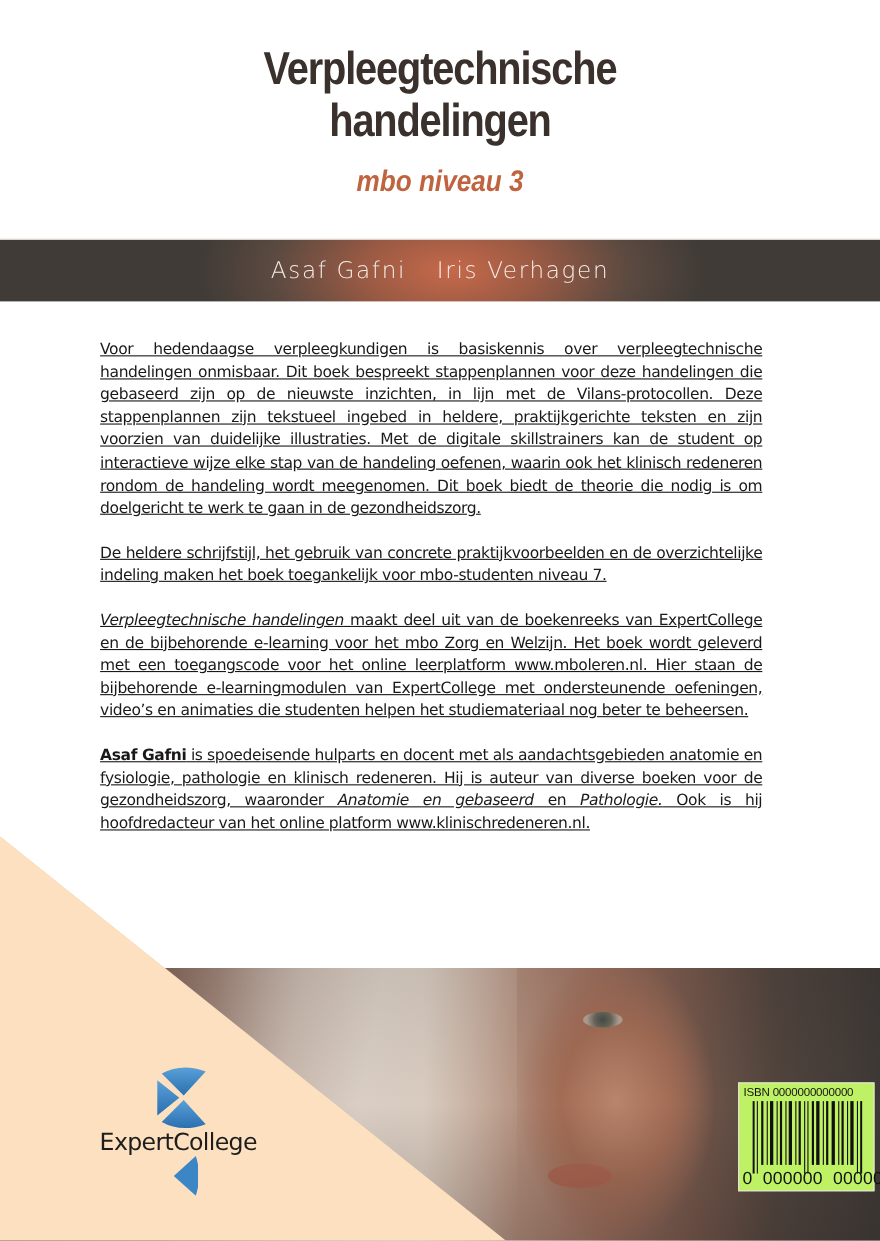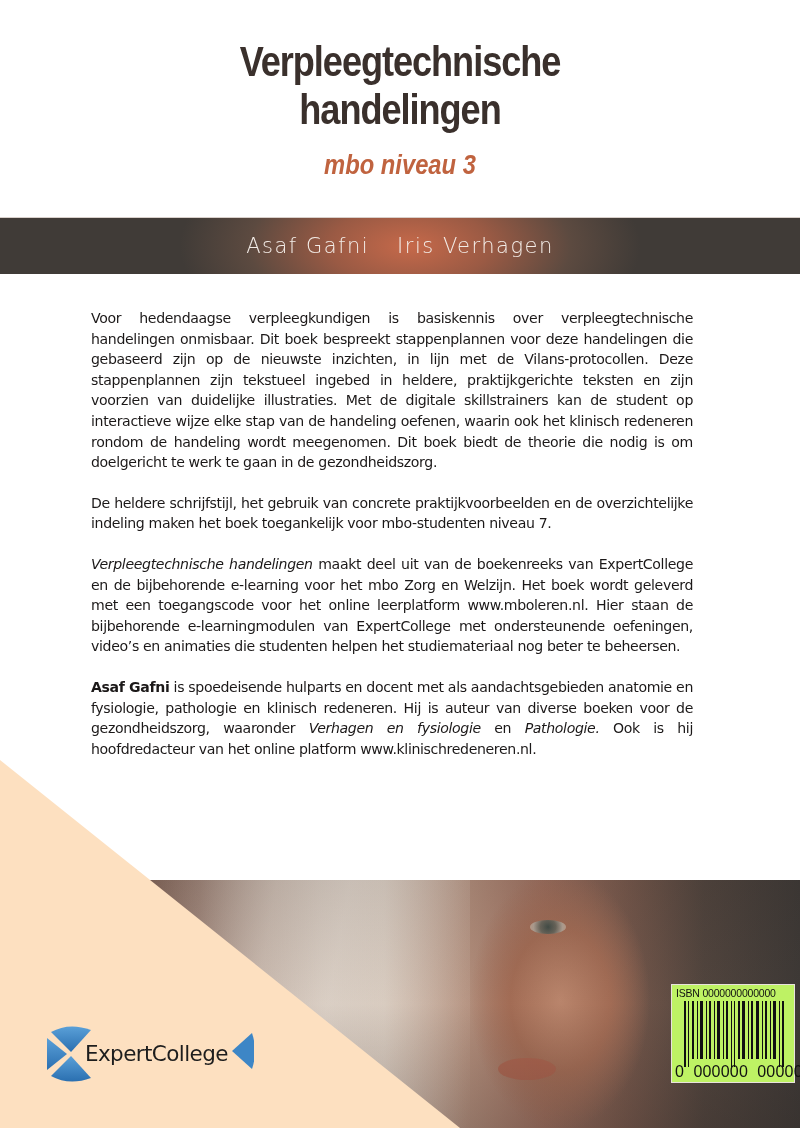--- a/index.html
+++ b/index.html
@@ -2,30 +2,30 @@
 <html><head>
 <meta charset="utf-8">
 <style>
   html,body{margin:0;padding:0;}
   body{width:800px;height:1128px;position:relative;overflow:hidden;background:#ffffff;font-family:"Liberation Sans","DejaVu Sans",sans-serif;color:#1e1a18;}
   .title{position:absolute;top:38px;left:0;width:800px;text-align:center;font-family:"Liberation Sans",sans-serif;font-weight:bold;font-size:42px;line-height:48px;color:#3a302c;letter-spacing:-1.2px;transform:scaleX(0.86);transform-origin:center top;}
   .subtitle{position:absolute;top:150px;left:0;width:800px;text-align:center;font-family:"Liberation Sans",sans-serif;font-style:italic;font-weight:bold;font-size:27px;color:#c0633f;transform:scaleX(0.88);}
   .author-band{position:absolute;top:217px;left:0;width:800px;height:56px;background:radial-gradient(ellipse 230px 110px at 410px 28px,#c6694a 0%,#9a5a44 35%,#5c4a40 70%,#403b37 100%);border-top:1px solid #d9d0cb;display:flex;align-items:center;justify-content:center;gap:28px;}
   .author-band span{color:#f3ece7;font-family:"DejaVu Sans",sans-serif;font-size:21px;letter-spacing:1.5px;font-weight:300;}
   .body-text{position:absolute;top:308px;left:91px;width:620px;font-family:"DejaVu Sans",sans-serif;font-size:14.1px;line-height:20.6px;color:#1b1818;}
-  .body-text p{margin:0 18px 20px 0;text-align:justify;letter-spacing:-0.35px;}
+  .body-text p{margin:0 18px 20px 0;text-align:justify;letter-spacing:-0.35px;text-decoration:underline;}
   .body-text b{font-weight:bold;}
   .photo{position:absolute;top:880px;left:0;width:800px;height:248px;background:linear-gradient(90deg,#6e5548 0%,#8e6f62 25%,#c4b3a6 40%,#d3c3b5 48%,#b99582 58%,#a27362 68%,#7a5b4e 78%,#52463f 88%,#3e3a37 100%);overflow:hidden;}
   .photo .shade{position:absolute;inset:0;background:linear-gradient(180deg,rgba(40,30,28,0.15) 0%,rgba(60,40,30,0.05) 50%,rgba(40,30,28,0.25) 100%);}
   .photo .face{position:absolute;left:470px;top:0;width:180px;height:248px;background:radial-gradient(ellipse 90px 130px at 90px 120px,#c08a70 0%,#a87058 55%,rgba(120,80,60,0) 100%);}
   .photo .eye{position:absolute;left:530px;top:40px;width:36px;height:14px;border-radius:50%;background:radial-gradient(circle at 50% 50%,#44504a 0%,#6d6a5f 40%,#b8a89a 75%,#caa48e 100%);}
   .photo .lips{position:absolute;left:498px;top:178px;width:58px;height:22px;border-radius:50%;background:#b0644f;opacity:0.8;}
   .photo .sheet{position:absolute;left:150px;top:0;width:320px;height:248px;background:linear-gradient(100deg,rgba(255,255,255,0) 0%,rgba(236,226,216,0.6) 35%,rgba(250,244,236,0.55) 55%,rgba(255,255,255,0) 100%);}
   .peach{position:absolute;left:0;top:0;width:800px;height:1128px;background:#fde0c0;clip-path:polygon(0 760px,460px 1128px,0 1128px);}
-  .logo{position:absolute;left:47px;top:1022px;width:240px;height:62px;display:flex;align-items:center;}
+  .logo{position:absolute;left:47px;top:968px;width:240px;height:62px;display:flex;align-items:center;flex-direction:column;}
   .logo .mark{position:relative;width:48px;height:58px;}
   .logo .name{font-family:"DejaVu Sans",sans-serif;font-size:21.5px;color:#1d1d1d;letter-spacing:-0.6px;margin-left:-10px;}
   .logo .tail{margin-left:4px;}
   .barcode{position:absolute;left:671px;top:984px;width:122px;height:97px;background:#bef264;border:1px solid #e8e2dc;}
   .barcode .isbn{position:absolute;left:4px;top:2px;font-family:"Liberation Sans",sans-serif;font-size:10.5px;color:#111;letter-spacing:-0.2px;}
   .barcode .bars{position:absolute;left:12px;top:16px;width:100px;height:66px;}
   .barcode .digits{position:absolute;left:3px;bottom:1px;font-family:"Liberation Sans",sans-serif;font-size:16px;color:#111;letter-spacing:0.2px;white-space:pre;}
 </style>
 </head>
 <body>
@@ -49,21 +49,21 @@
 
 <div class="author-band">
   <span>Asaf Gafni</span>
   <span>Iris Verhagen</span>
 </div>
 
 <div class="body-text">
   <p>Voor hedendaagse verpleegkundigen is basiskennis over verpleegtechnische handelingen onmisbaar. Dit boek bespreekt stappenplannen voor deze handelingen die gebaseerd zijn op de nieuwste inzichten, in lijn met de Vilans-protocollen. Deze stappenplannen zijn tekstueel ingebed in heldere, praktijkgerichte teksten en zijn voorzien van duidelijke illustraties. Met de digitale skillstrainers kan de student op interactieve wijze elke stap van de handeling oefenen, waarin ook het klinisch redeneren rondom de handeling wordt meegenomen. Dit boek biedt de theorie die nodig is om doelgericht te werk te gaan in de gezondheidszorg.</p>
   <p>De heldere schrijfstijl, het gebruik van concrete praktijkvoorbeelden en de overzichtelijke indeling maken het boek toegankelijk voor mbo-studenten niveau 7.</p>
   <p><i>Verpleegtechnische handelingen</i><span> maakt deel uit van de boekenreeks van ExpertCollege en de bijbehorende e-learning voor het mbo Zorg en Welzijn. Het boek wordt geleverd met een toegangscode voor het online leerplatform www.mboleren.nl. Hier staan de bijbehorende e-learningmodulen van ExpertCollege met ondersteunende oefeningen, video’s en animaties die studenten helpen het studiemateriaal nog beter te beheersen.</span></p>
-  <p><b>Asaf Gafni</b><span> is spoedeisende hulparts en docent met als aandachtsgebieden anatomie en fysiologie, pathologie en klinisch redeneren. Hij is auteur van diverse boeken voor de gezondheidszorg, waaronder </span><i>Verhagen en fysiologie</i><span> en </span><i>Pathologie.</i><span> Ook is hij hoofdredacteur van het online platform www.klinischredeneren.nl.</span></p>
+  <p><b>Asaf Gafni</b><span> is spoedeisende hulparts en docent met als aandachtsgebieden anatomie en fysiologie, pathologie en klinisch redeneren. Hij is auteur van diverse boeken voor de gezondheidszorg, waaronder </span><i>Anatomie en gebaseerd</i><span> en </span><i>Pathologie.</i><span> Ook is hij hoofdredacteur van het online platform www.klinischredeneren.nl.</span></p>
 </div>
 
 <div class="logo">
   <span class="mark">
     <svg width="52" height="60" viewBox="0 0 52 60">
       <defs>
           <linearGradient id="lg" x1="0" y1="0" x2="0" y2="1">
             <stop offset="0" stop-color="#5aa0d8"></stop>
             <stop offset="1" stop-color="#2a6fb0"></stop>
           </linearGradient>

